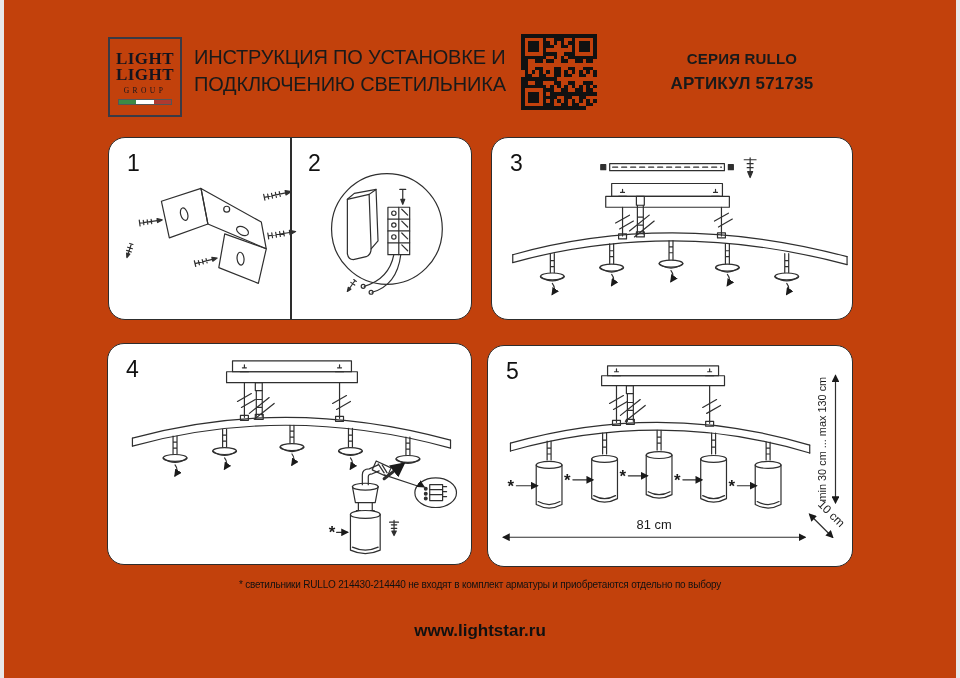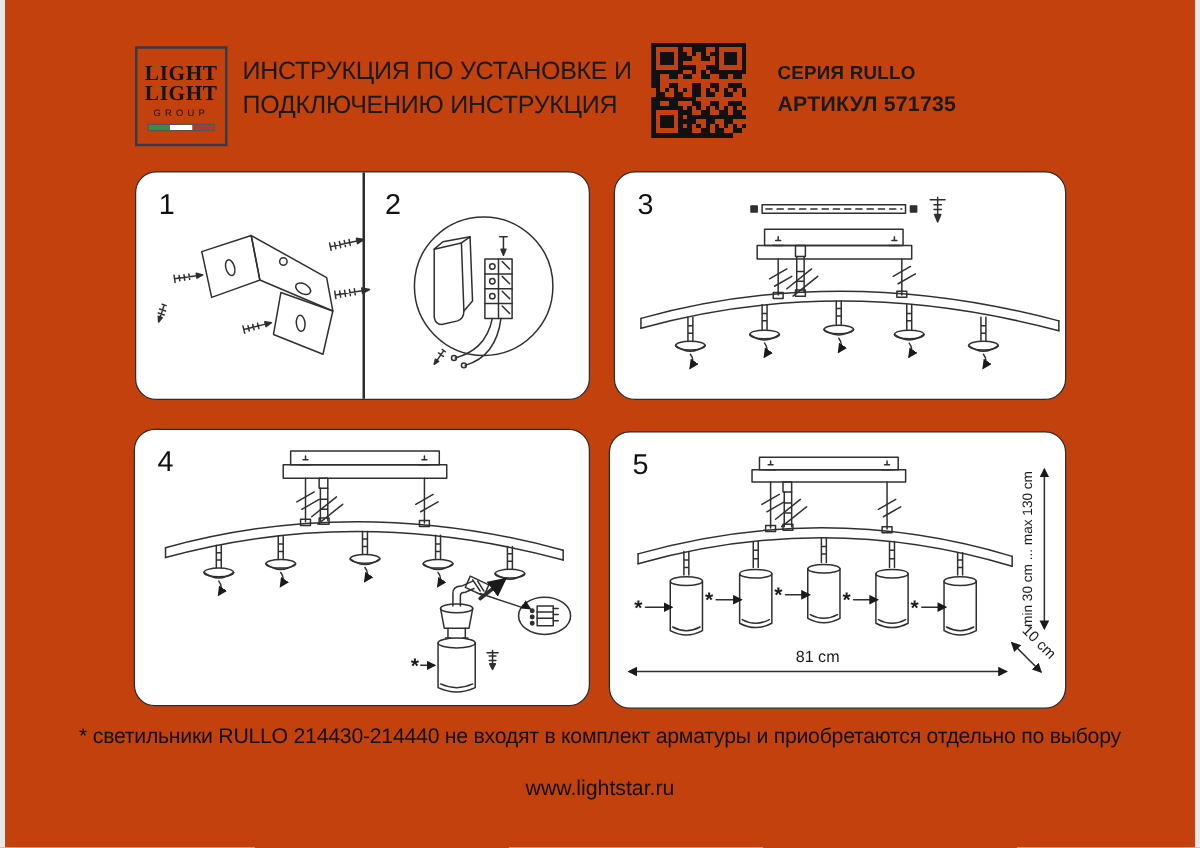--- a/index.html
+++ b/index.html
@@ -12,55 +12,55 @@
   .logo{
     position:absolute;left:104px;top:37px;width:74px;height:80px;
     border:2px solid #3a3a45;box-sizing:border-box;
     display:flex;flex-direction:column;align-items:center;justify-content:center;
     padding-top:2px;
   }
   .logo .l1,.logo .l2{
     font-family:"Liberation Serif",serif;font-weight:bold;font-size:17px;
     line-height:16px;letter-spacing:.5px;color:#14141e;
   }
-  .logo .l3{font-size:7.5px;letter-spacing:3.4px;margin-top:3px;color:#14141e;}
+  .logo .l3{font-size:7.5px;letter-spacing:3.4px;margin-top:3px;color:#14141e;font-family:Liberation Serif, serif;}
   .flag{display:flex;width:54px;height:6px;border:1px solid #555;margin-top:4px;box-sizing:border-box;}
   .flag span{flex:1;height:100%;}
   .title{
     position:absolute;left:190px;top:44px;width:330px;
     font-size:20px;font-weight:normal;line-height:27px;letter-spacing:-.2px;
   }
   .qr-wrap{position:absolute;left:517px;top:32px;width:76px;height:80px;}
   .qr-wrap svg{width:100%;height:100%;}
-  .series-block{position:absolute;left:618px;top:50px;width:240px;}
+  .series-block{position:absolute;left:618px;top:50px;width:240px;text-align:center;}
   .series{font-size:15px;font-weight:bold;letter-spacing:.2px;}
   .article{font-size:17px;font-weight:bold;margin-top:7px;letter-spacing:.2px;}
   
   .panel{
     position:absolute;border:1.6px solid #2d2d2d;border-radius:17px;box-sizing:border-box;
     background:#fff;
   }
   #box12{left:104px;top:137px;width:364px;height:183px;}
   #box3 {left:487px;top:137px;width:362px;height:183px;}
   #box4 {left:103px;top:343px;width:365px;height:222px;}
   #box5 {left:483px;top:345px;width:366px;height:222px;}
   .divider{position:absolute;left:181px;top:0;bottom:0;width:1.6px;background:#2d2d2d;}
   .step-num{
     position:absolute;top:12px;left:18px;font-size:23px;font-weight:400;color:#111;
   }
   .step-num.n2{left:199px;}
   .panel svg.art{position:absolute;left:0;top:0;width:100%;height:100%;}
   
   .footnote{
     position:absolute;left:0;right:0;top:579px;text-align:center;
-    font-size:17px;letter-spacing:-.2px;color:#111;
+    font-size:10px;letter-spacing:-.2px;color:#111;
   }
   .website{
     position:absolute;left:0;right:0;top:621px;text-align:center;
-    font-size:17px;font-weight:normal;color:#111;
+    font-size:17px;font-weight:bold;color:#111;
   }
   
   svg.art path,svg.art line,svg.art rect,svg.art ellipse,svg.art circle,svg.art polygon{
     vector-effect:non-scaling-stroke;
   }
   svg.art text{font-family:"Liberation Sans",sans-serif;}
 </style>
 </head>
 <body>
 
@@ -72,21 +72,21 @@
     <div class="l3">GROUP</div>
     <div class="flag">
       <span id="fg" style="background: rgb(61, 138, 70);"></span>
       <span id="fw" style="background: rgb(255, 255, 255);"></span>
       <span id="fr" style="background: rgb(174, 58, 49);"></span>
     </div>
   </div>
 
   <div class="title">
     <div>ИНСТРУКЦИЯ ПО УСТАНОВКЕ И</div>
-    <div>ПОДКЛЮЧЕНИЮ ИНСТРУКЦИЯ</div>
+    <div>ПОДКЛЮЧЕНИЮ СВЕТИЛЬНИКА</div>
   </div>
 
   <div class="qr-wrap">
     <svg id="qr" viewBox="0 0 21 21" shape-rendering="crispEdges">
         <g fill="#111">
           <rect x="0" y="0" width="1" height="1"></rect>
           <rect x="1" y="0" width="1" height="1"></rect>
           <rect x="2" y="0" width="1" height="1"></rect>
           <rect x="3" y="0" width="1" height="1"></rect>
           <rect x="4" y="0" width="1" height="1"></rect>

